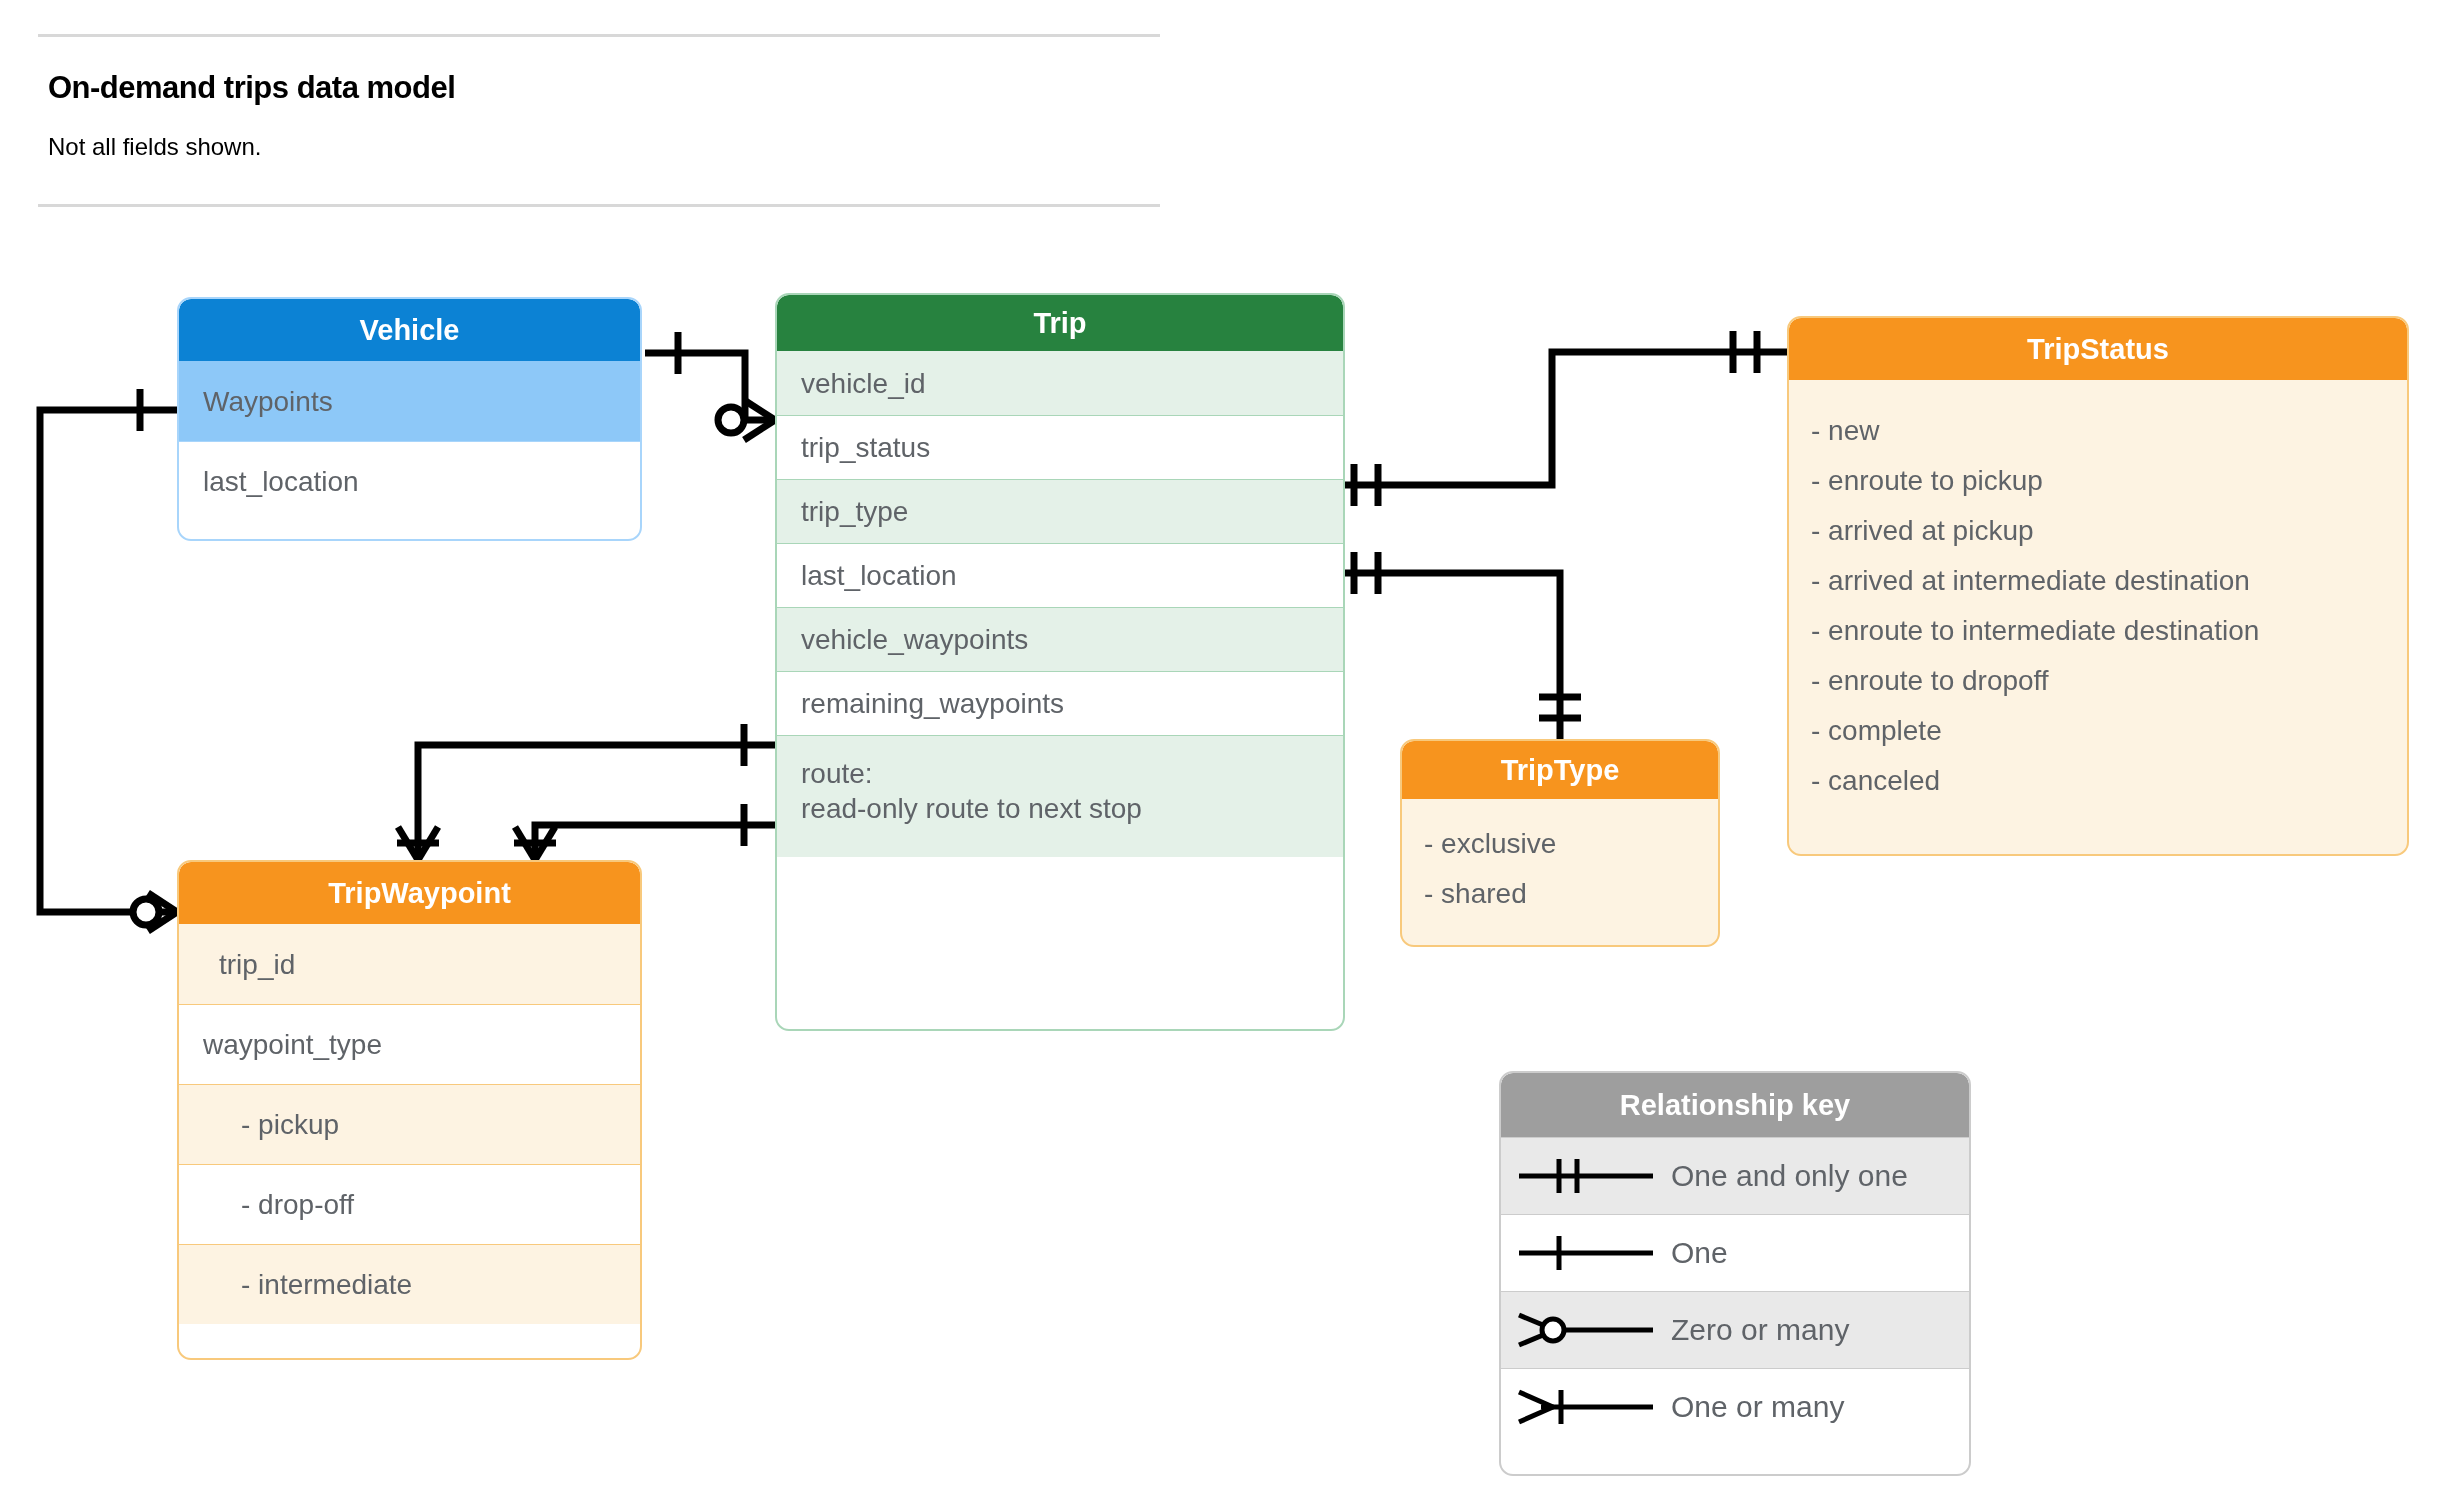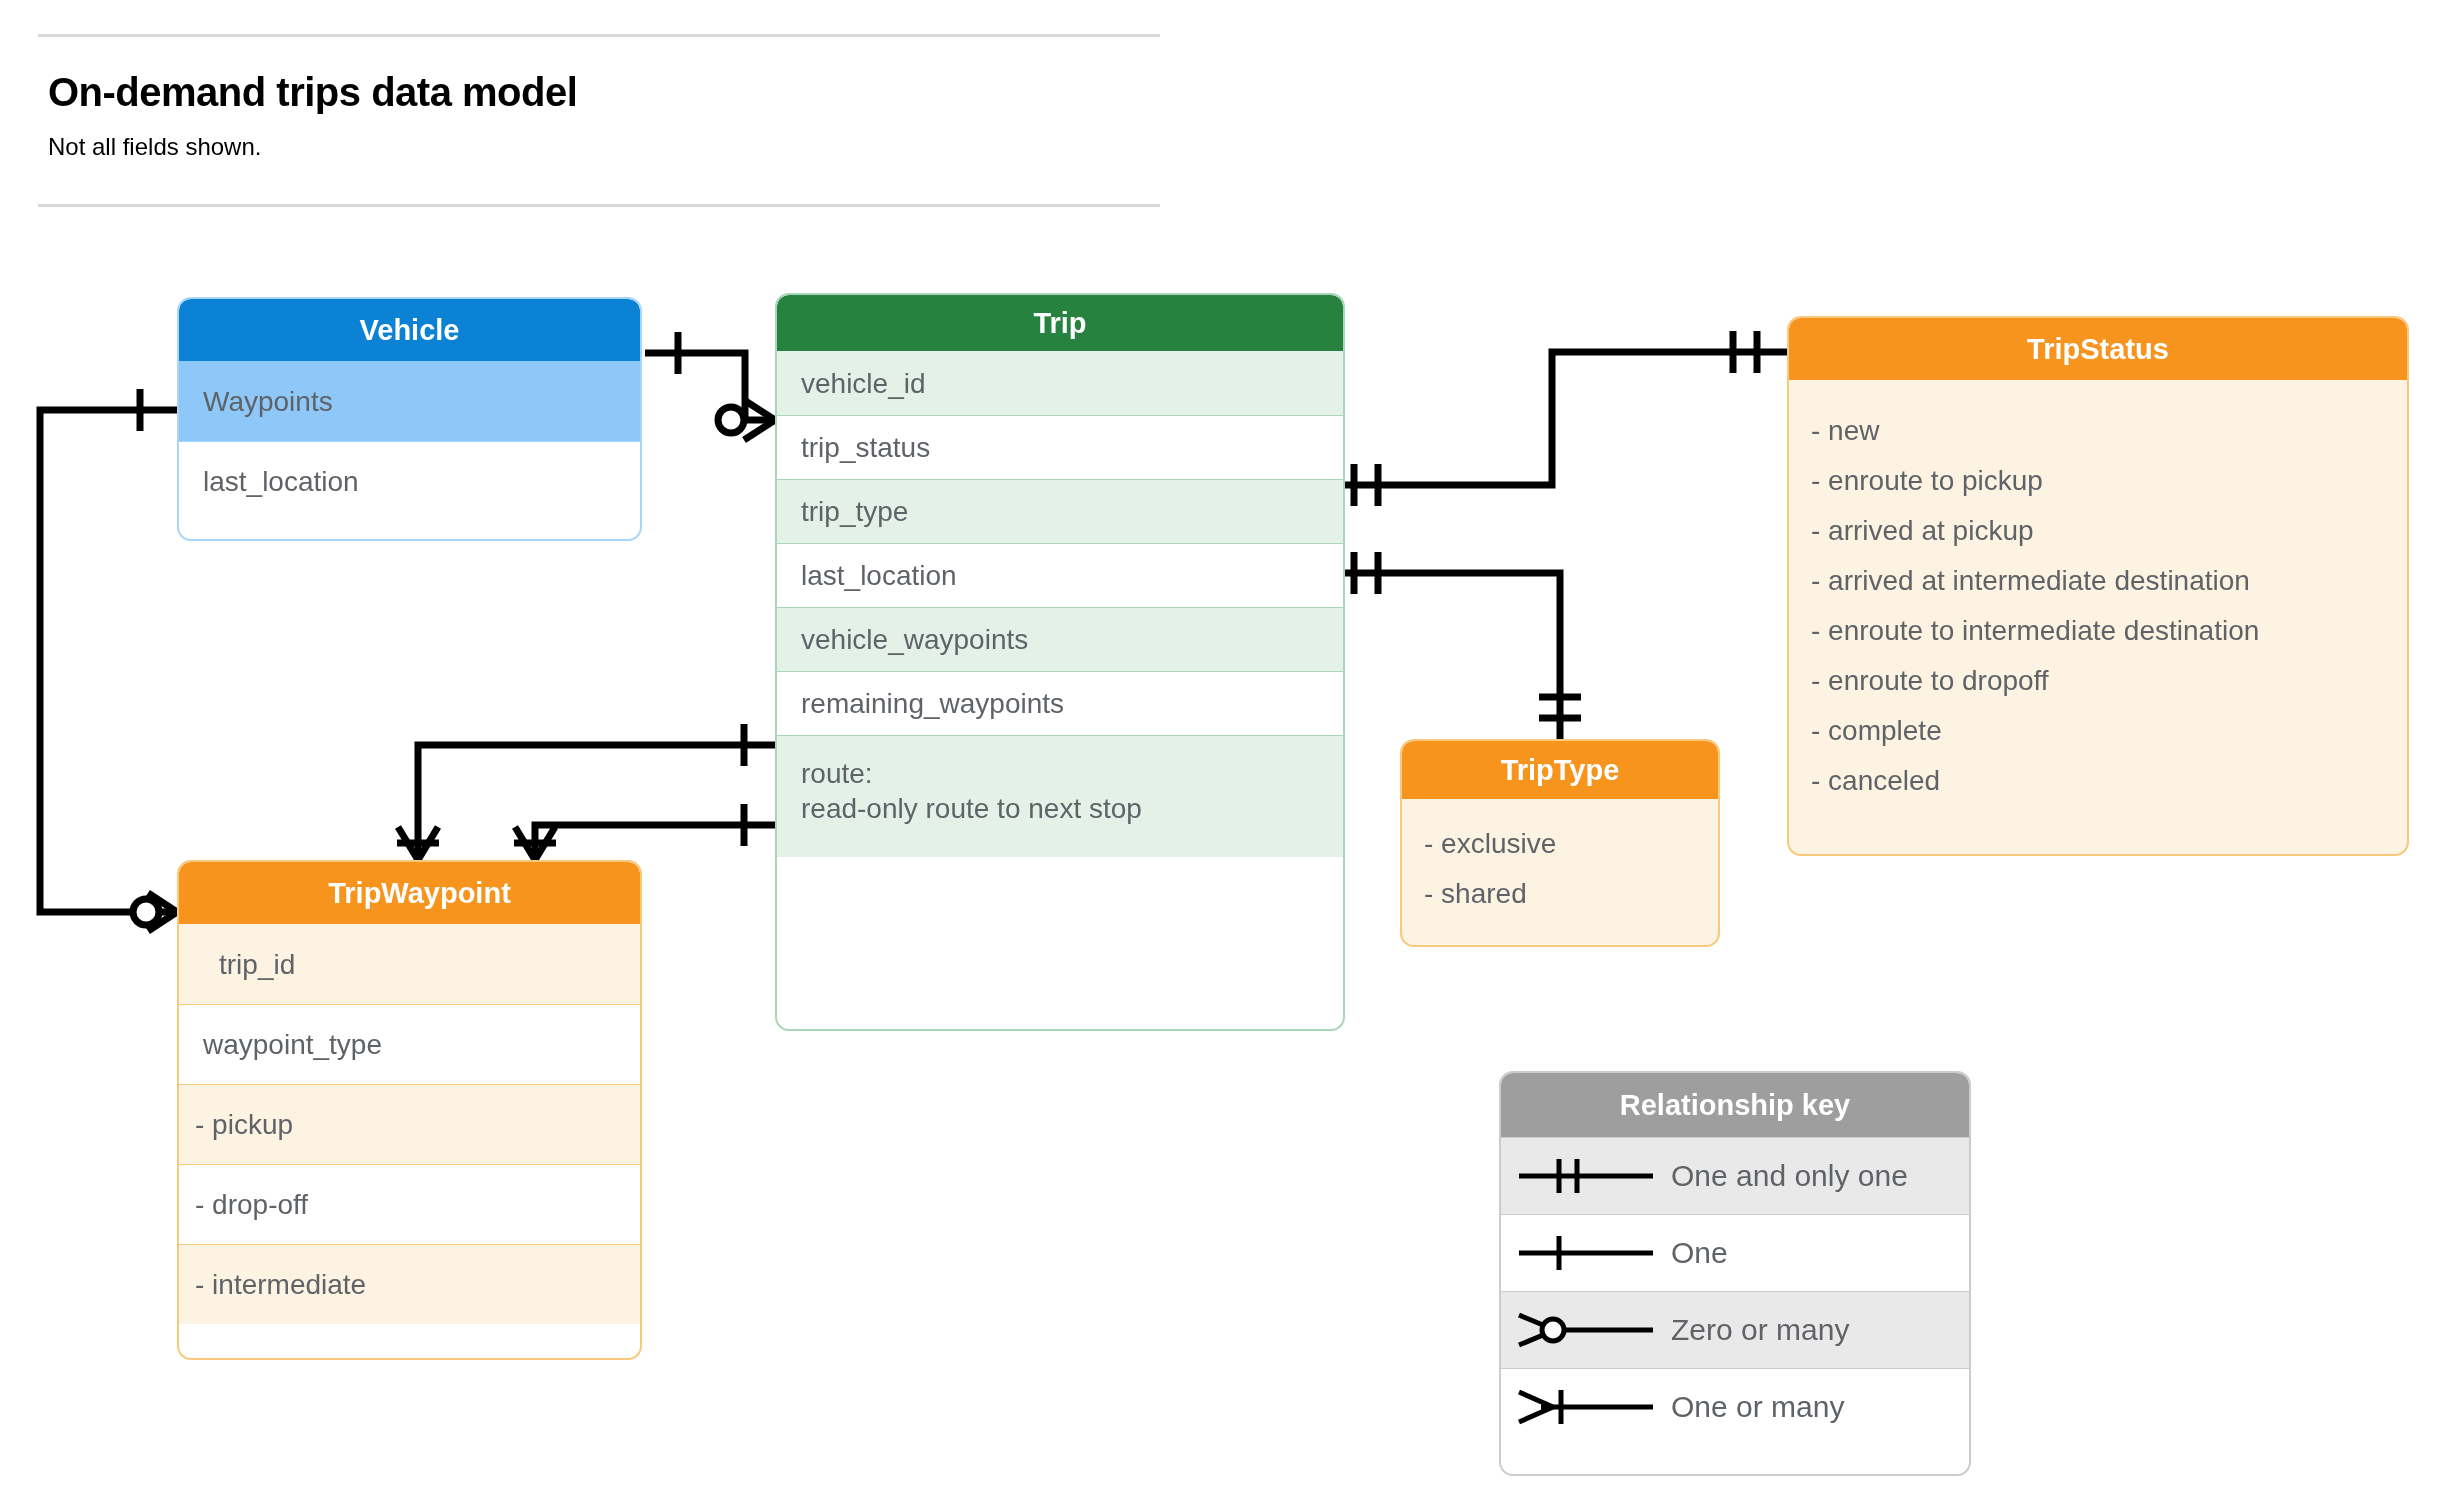--- a/index.html
+++ b/index.html
@@ -28,21 +28,21 @@
     width: 1122px;
     height: 3px;
     background: #d8d8d8;
   }
   #rule-top  { top: 34px; }
   #rule-bot  { top: 204px; }
   #page-title {
     position: absolute;
     left: 48px;
     top: 70px;
-    font-size: 40px;
+    font-size: 31px;
     font-weight: 700;
     color: #000000;
     letter-spacing: -0.5px;
     white-space: nowrap;
   }
   #page-subtitle {
     position: absolute;
     left: 48px;
     top: 133px;
     font-size: 24px;
@@ -177,21 +177,21 @@
   #entity-tripwaypoint .entity-header {
     height: 62px;
     background: #f7941e;
     border-radius: 12px 12px 0 0;
     padding-left: 20px;
   }
   #entity-tripwaypoint .row { height: 80px; border-top: 1px solid #f8c97c; }
   #entity-tripwaypoint .row:first-child { border-top: none; padding-left: 40px; }
   #entity-tripwaypoint .row.tint  { background: #fdf3e2; }
   #entity-tripwaypoint .row.plain { background: #ffffff; }
-  #entity-tripwaypoint .row.sub  { padding-left: 16px; }
+  #entity-tripwaypoint .row.sub  { padding-left: 62px; }
 
   
   #legend {
     position: absolute;
     left: 1499px; top: 1071px;
     width: 472px; height: 405px;
     box-sizing: border-box;
     border: 2px solid #cccccc;
     border-radius: 14px;
     overflow: hidden;

